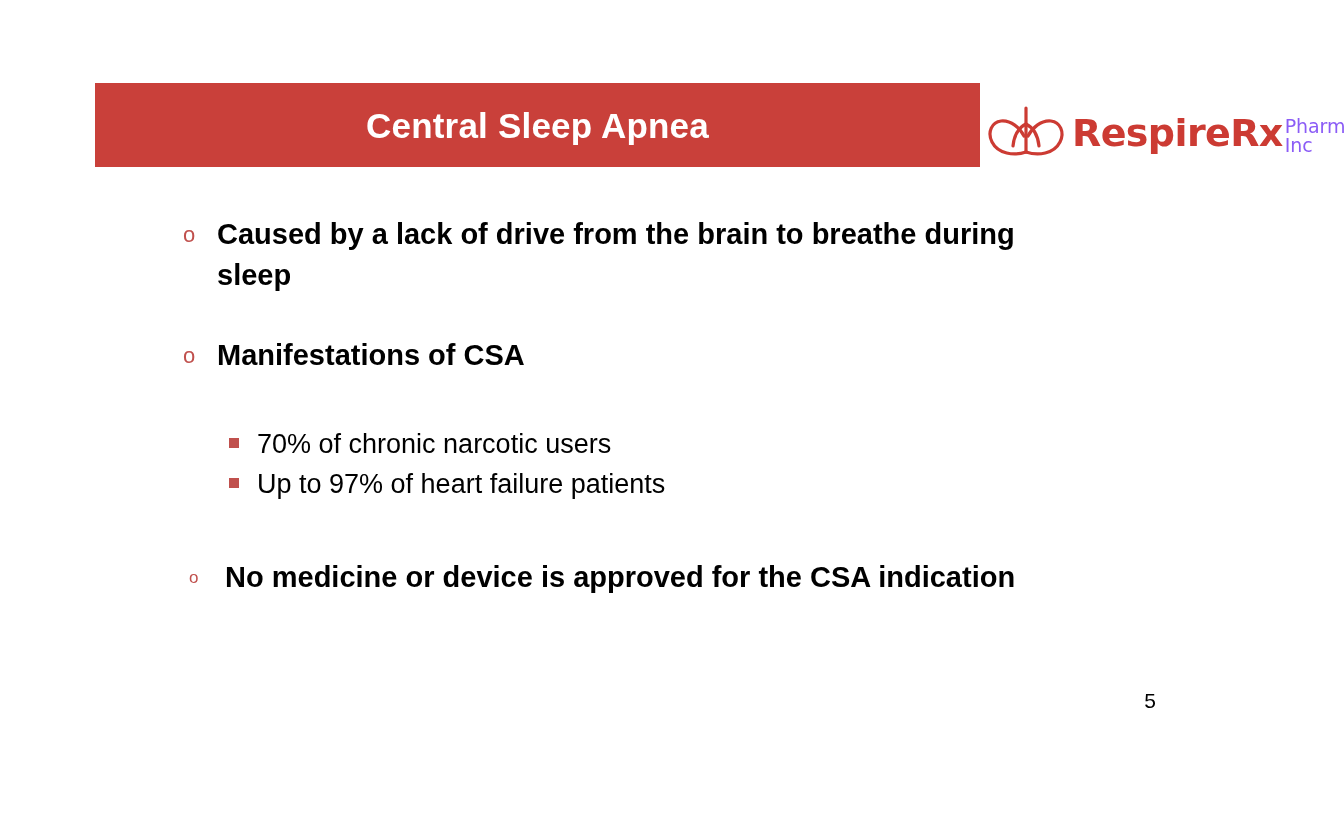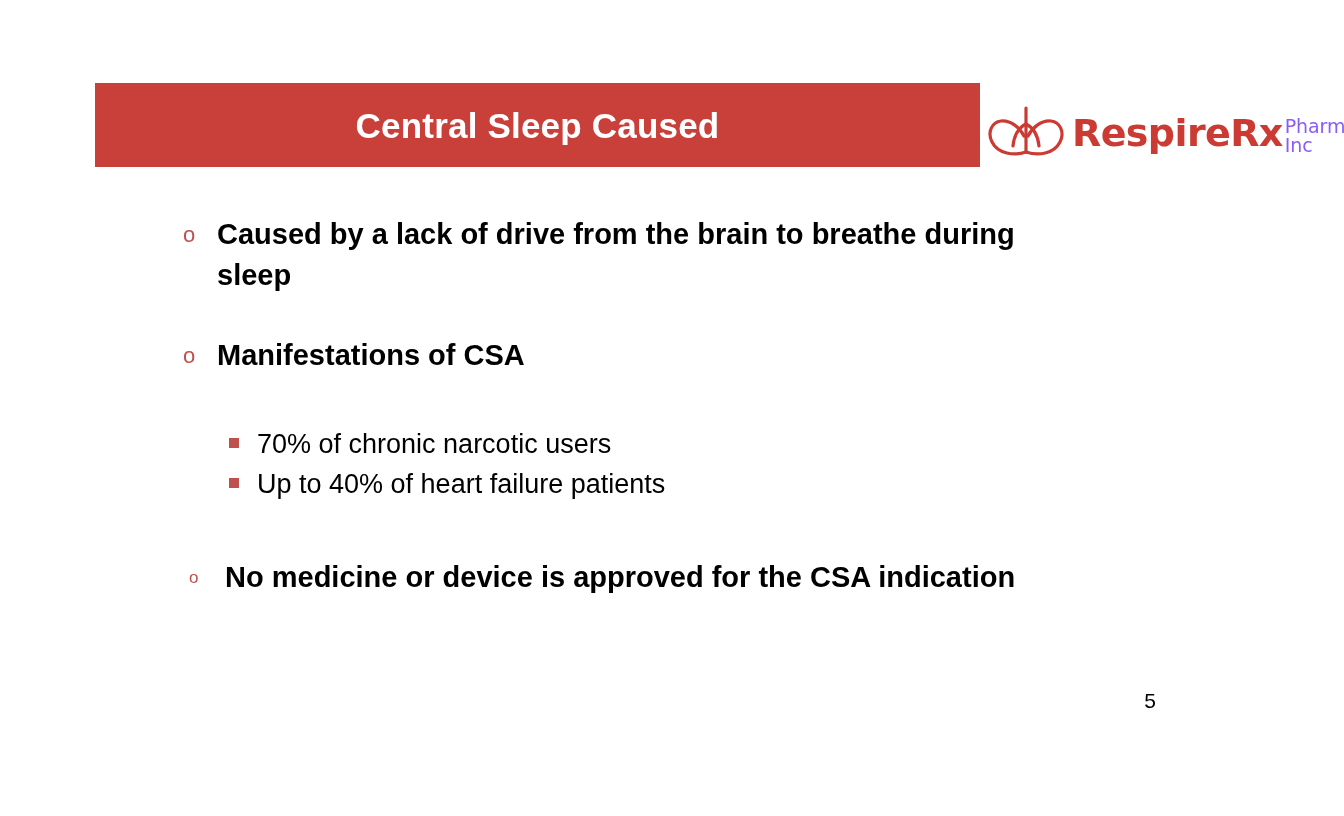--- a/index.html
+++ b/index.html
@@ -170,21 +170,21 @@
     font-size: 21px;
     line-height: 26px;
   }
 </style>
 </head>
 <body>
 
 <div class="slide">
 
   <div class="title-bar">
-    <div class="title-text">Central Sleep Caused</div>
+    <div class="title-text">Central Sleep Apnea</div>
   </div>
 
   <div class="logo">
     <div class="logo-mark">
       <svg viewBox="0 0 84 64" xmlns="http://www.w3.org/2000/svg">
         <g fill="none" stroke="#cc3b33" stroke-width="3.2" stroke-linecap="round" stroke-linejoin="round">
 
           <path d="M42 6 L42 50"></path>
 
           <path d="M42 22 C 34 26, 30 34, 29 44"></path>
@@ -214,21 +214,21 @@
       <span class="btext">Manifestations of CSA</span>
     </div>
 
     <div class="bullet-l2 s1">
       <span class="sq"></span>
       <span class="btext">70% of chronic narcotic users</span>
     </div>
 
     <div class="bullet-l2 s2">
       <span class="sq"></span>
-      <span class="btext">Up to 40% of heart failure patients</span>
+      <span class="btext">Up to 97% of heart failure patients</span>
     </div>
 
 
     <div class="bullet-l1 small b3">
       <span class="marker">o</span>
       <span class="btext">No medicine or device is approved for the CSA indication</span>
     </div>
 
   </div>
 

